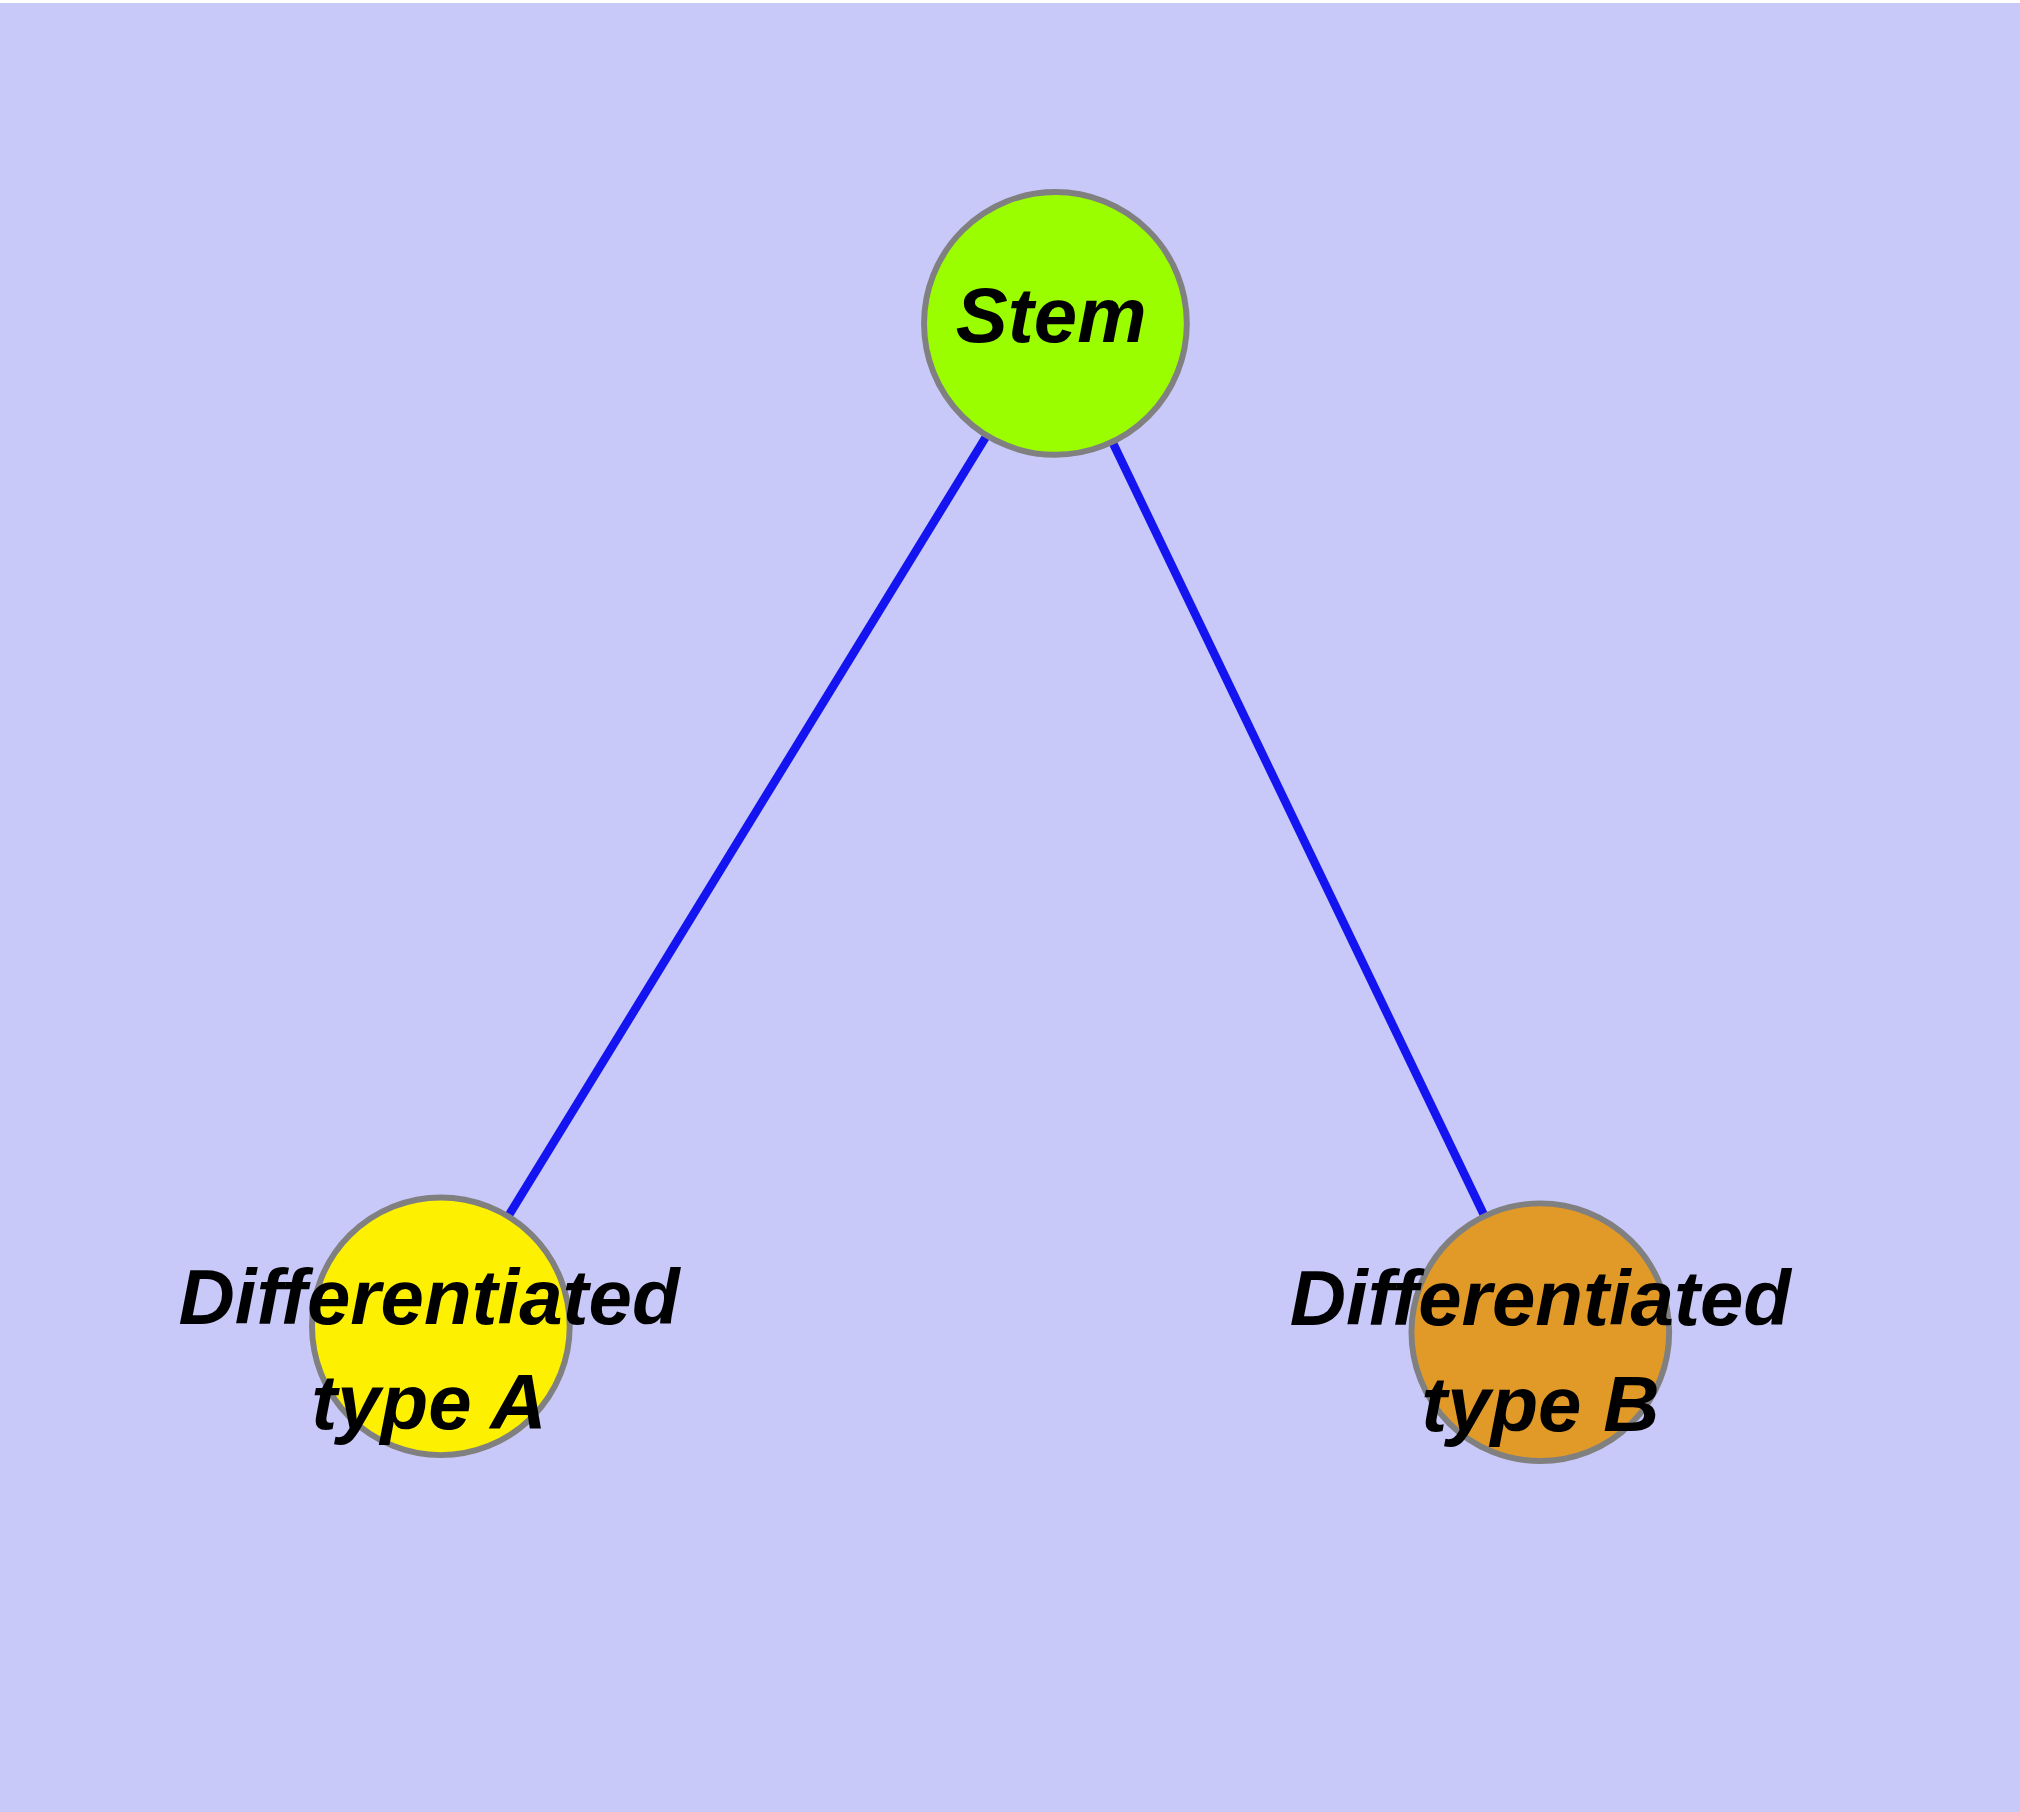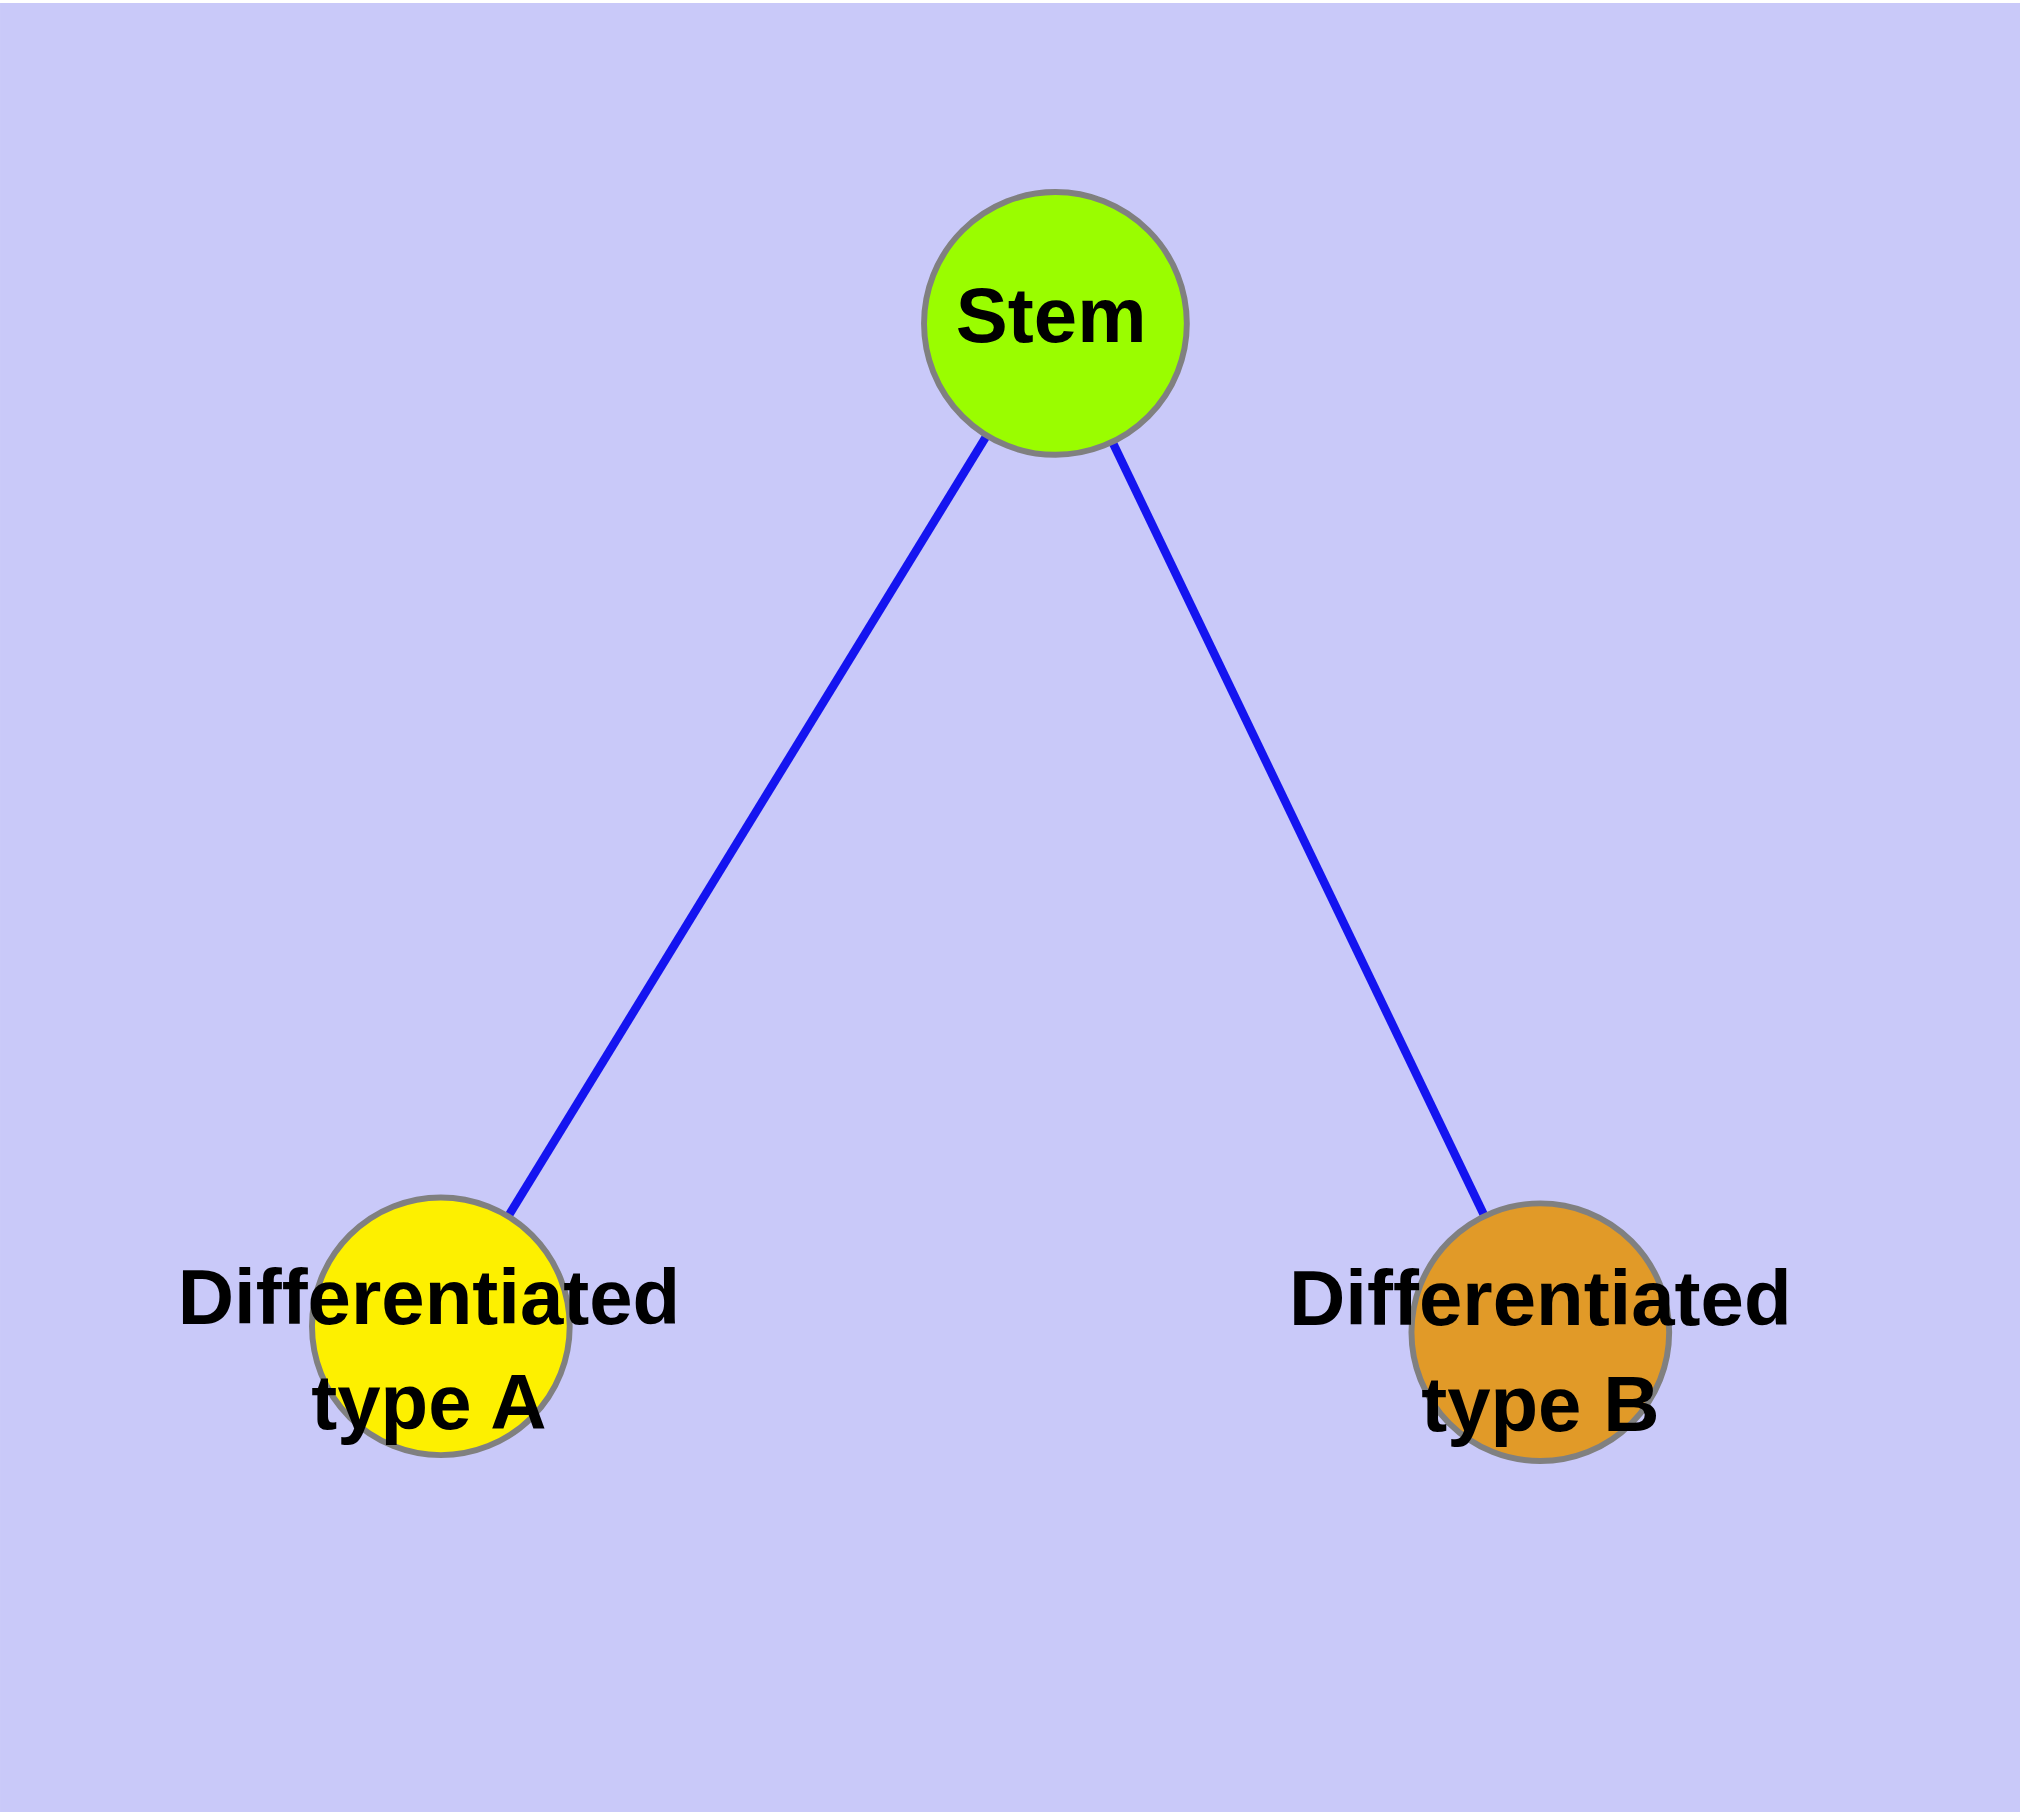--- a/index.html
+++ b/index.html
@@ -6,20 +6,21 @@
     margin: 0;
     padding: 0;
   }
   .page {
     position: relative;
     width: 2021px;
     height: 1812px;
     background: #ffffff;
     overflow: hidden;
     font-family: "Liberation Sans", sans-serif;
+    font-style: italic;
   }
   .top-strip {
     position: absolute;
     top: 0; left: 0;
     width: 100%;
     height: 3.4px;
     background: #ffffff;
   }
   .diagram-svg {
     position: absolute;

